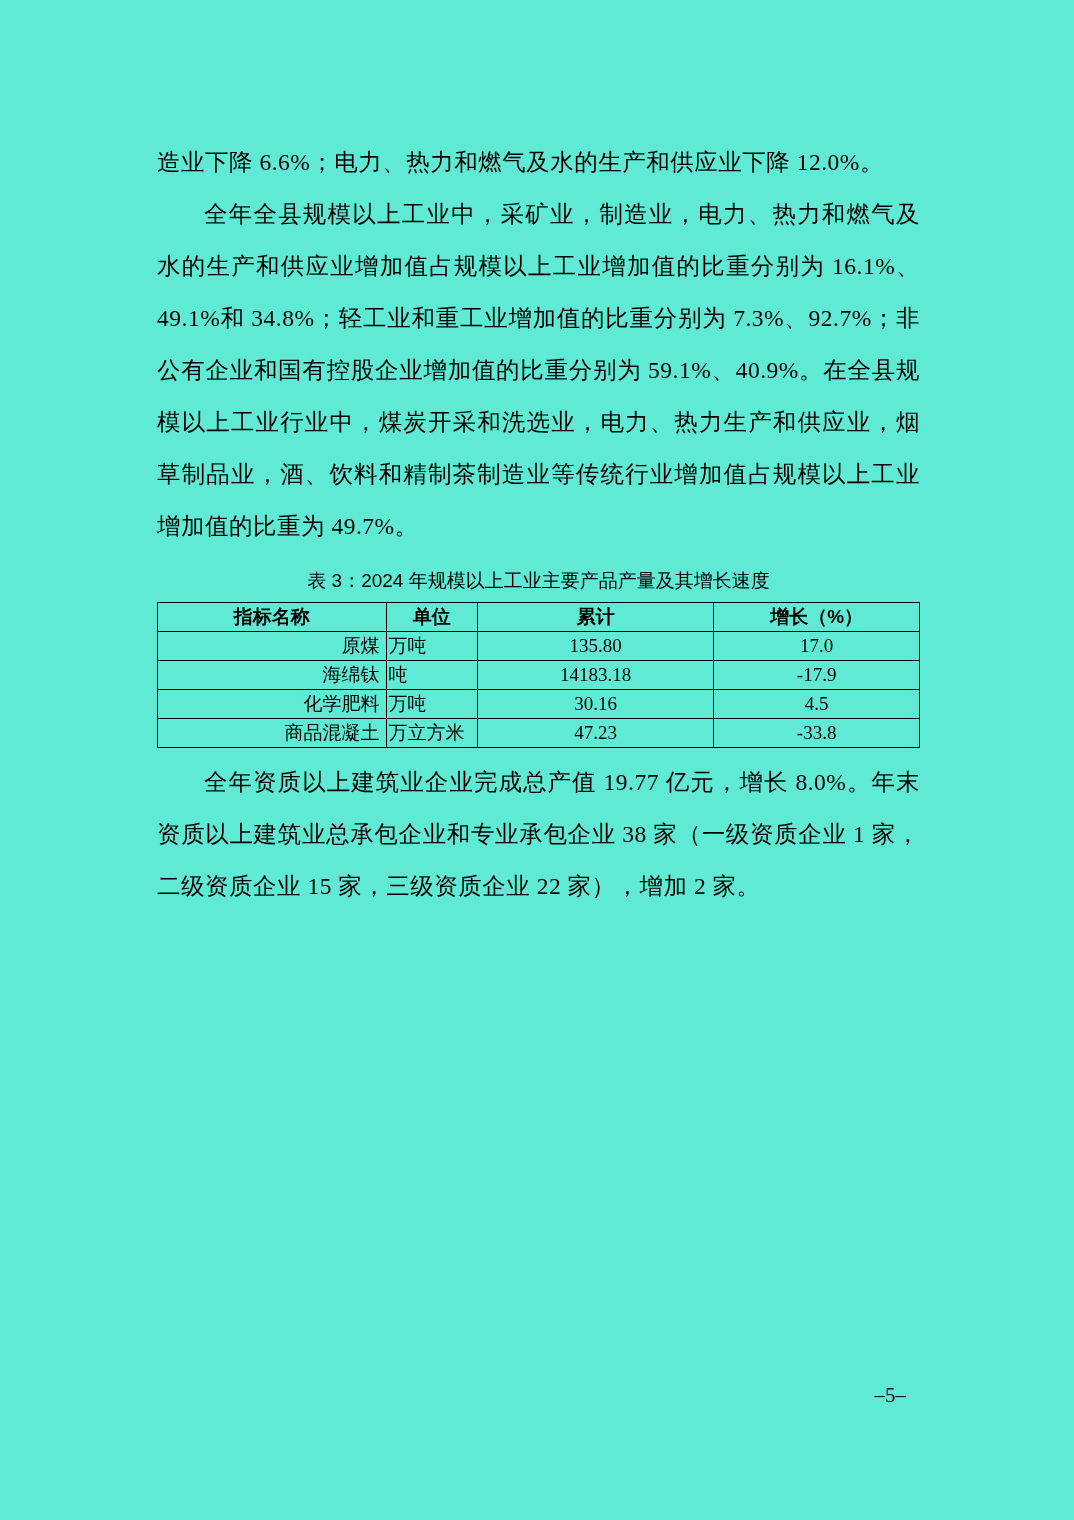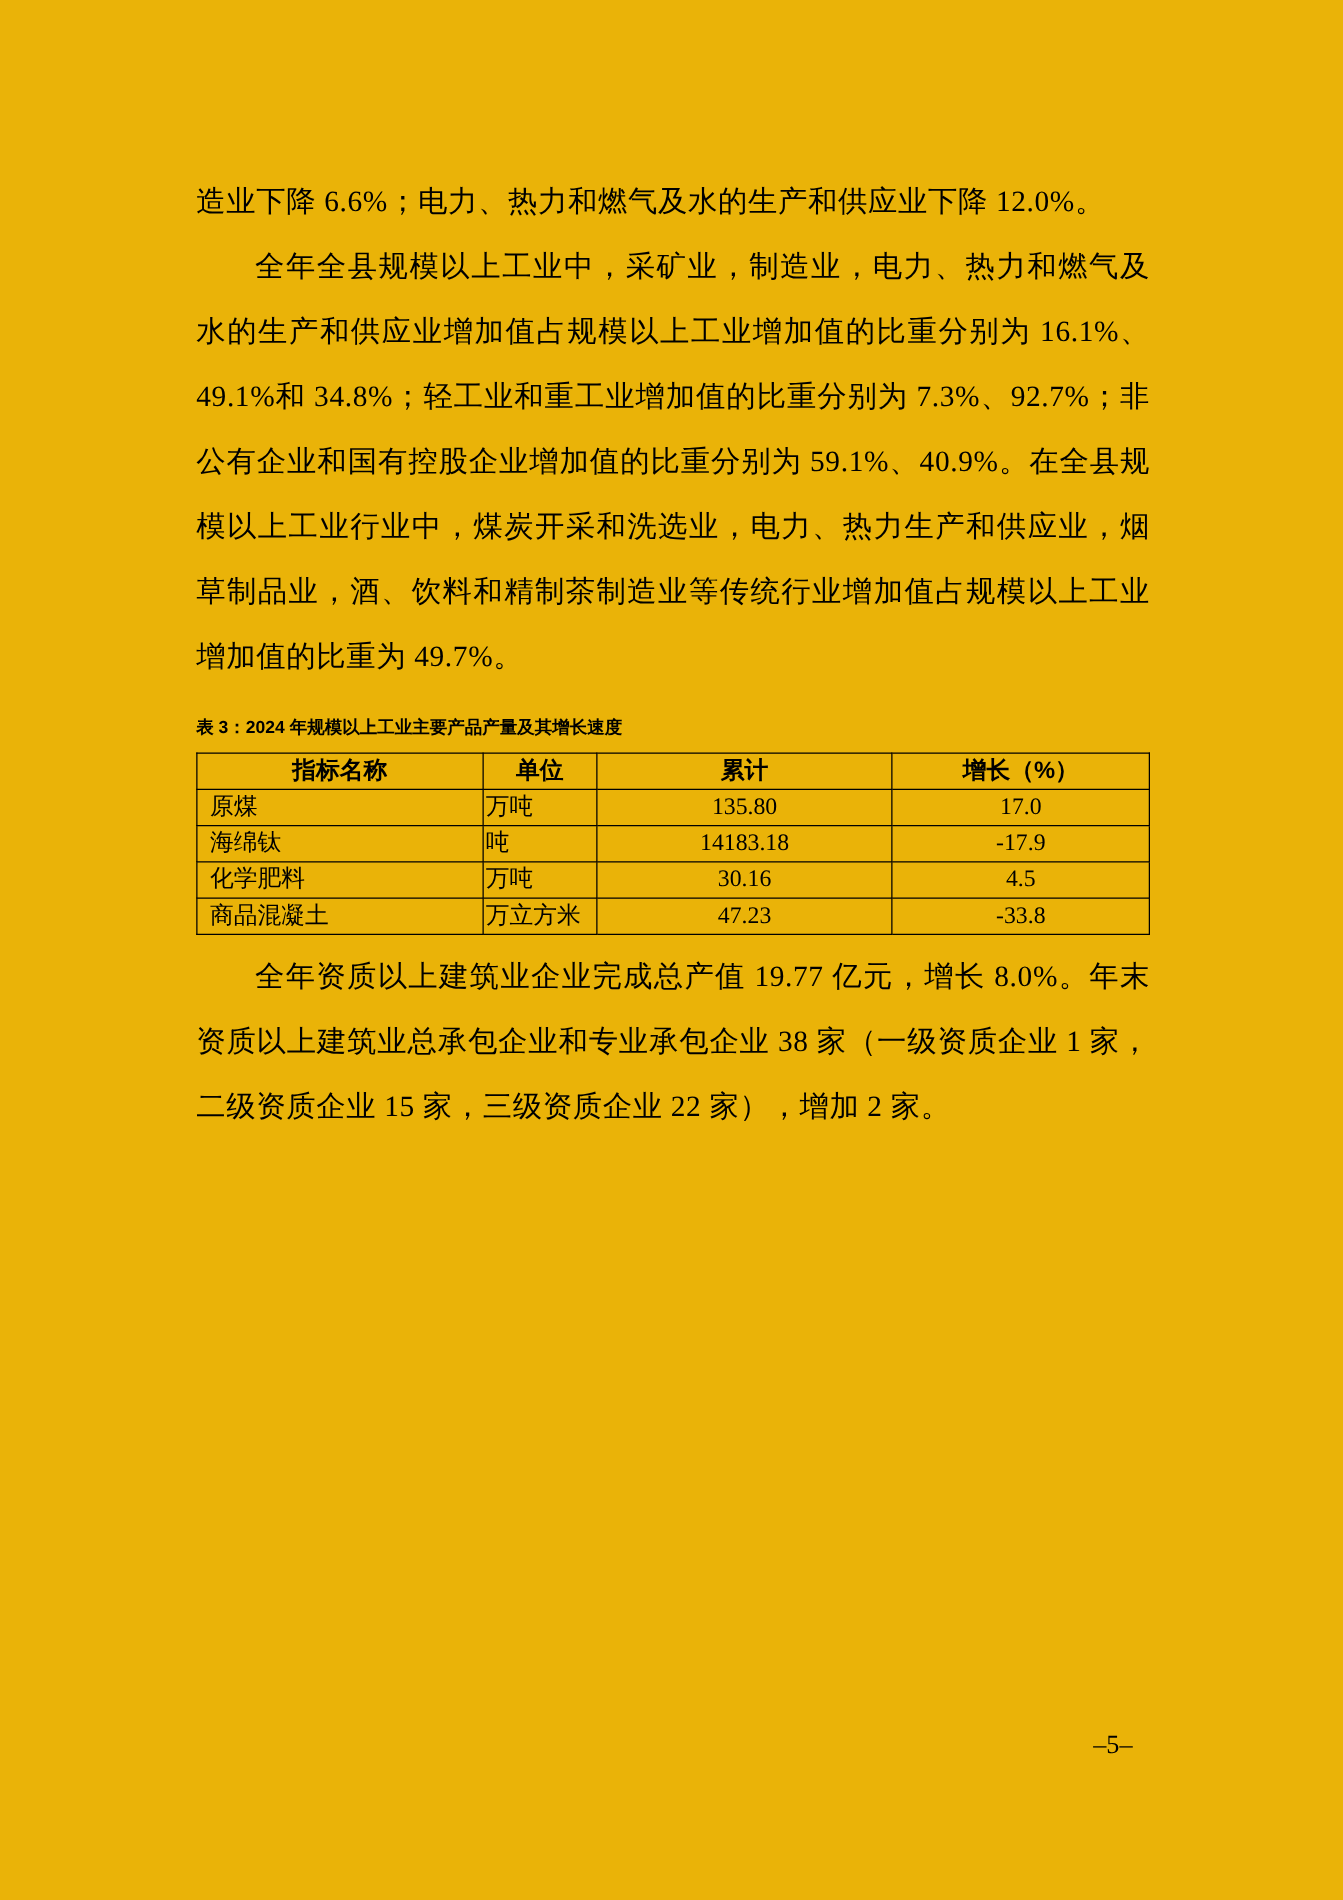--- a/index.html
+++ b/index.html
@@ -4,44 +4,44 @@
 <style>
   html, body {
     margin: 0;
     padding: 0;
     background: #ffffff;
   }
   .page {
     position: relative;
     width: 1074px;
     height: 1520px;
-    background: #eab308;
+    background: #5eead4;
     color: #000000;
     font-family: "Liberation Serif", "DejaVu Serif", serif;
     overflow: hidden;
   }
   .content {
     position: absolute;
     left: 157px;
     top: 136px;
     width: 763px;
   }
   .body-text {
     margin: 0;
     font-size: 23.5px;
     line-height: 52px;
     text-align: justify;
     letter-spacing: 0.5px;
   }
   .indent { text-indent: 2em; }
   .table-caption {
     margin-top: 14px;
-    font-size: 14px;
-    font-weight: bold;
-    text-align: left;
+    font-size: 19px;
+    font-weight: normal;
+    text-align: center;
     line-height: 30px;
     font-family: "Liberation Sans", "DejaVu Sans", sans-serif;
   }
   table.products {
     width: 100%;
     border-collapse: collapse;
     margin-top: 6px;
     font-size: 19px;
     table-layout: fixed;
   }
@@ -55,21 +55,21 @@
   }
   table.products th {
     font-weight: bold;
     text-align: center;
     font-family: "Liberation Sans", "DejaVu Sans", sans-serif;
   }
   table.products .col1 { width: 30%; }
   table.products .col2 { width: 12%; }
   table.products .col3 { width: 31%; }
   table.products .col4 { width: 27%; }
-  table.products td.name { text-align: left; padding-left: 10px; }
+  table.products td.name { text-align: right; padding-left: 10px; }
   table.products td.unit { text-align: left; padding-left: 2px; }
   table.products td.num  { text-align: center; }
   .para-after-table { margin-top: 8px; }
   .section-heading {
     margin: 0;
     font-size: 24px;
     line-height: 52px;
     font-weight: bold;
     font-family: "Liberation Sans", "DejaVu Sans", sans-serif;
     text-indent: 2em;

